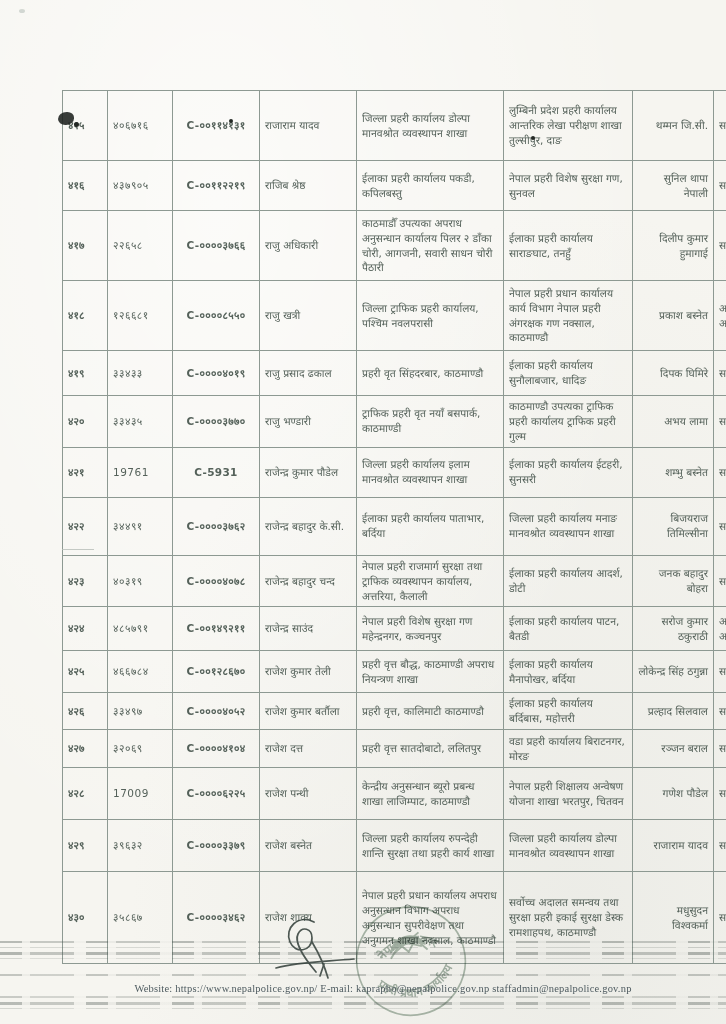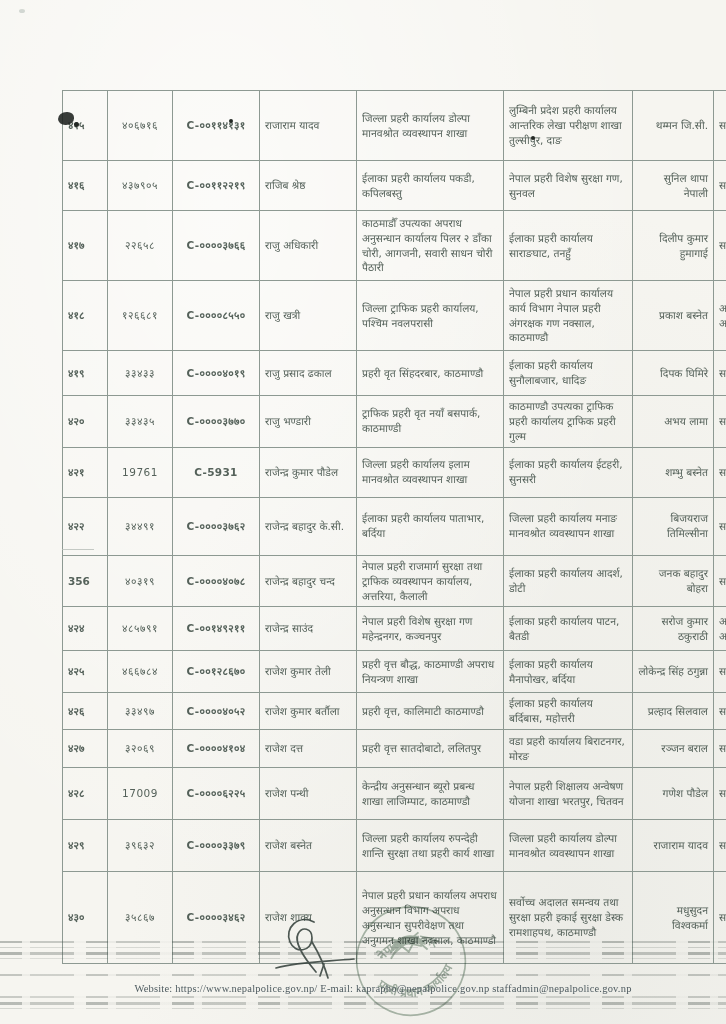--- a/index.html
+++ b/index.html
@@ -19,21 +19,21 @@
   }
   table.doc td{
     border:1px solid #8d9992;
     vertical-align:middle;
     padding:3px 5px;
     font-size:10.5px;line-height:1.42;
     color:rgba(62,76,68,.88);
     word-wrap:break-word;
   }
   td.c-serial{width:34px;text-align:left;font-weight:bold;}
-  td.c-id{width:54px;text-align:center;letter-spacing:.5px;}
+  td.c-id{width:54px;letter-spacing:.5px;}
   td.c-code{width:76px;text-align:center;font-size:9px;letter-spacing:.3px;font-weight:bold;}
   td.c-name{width:86px;}
   td.c-from{width:136px;}
   td.c-to{width:118px;}
   td.c-rec{width:70px;text-align:right;}
   td.c-rem{width:50px;text-align:left;font-size:10px;}
   
   tbody tr:nth-child(1){height:70px;}  tbody tr:nth-child(2){height:50px;}
   tbody tr:nth-child(3){height:70px;}  tbody tr:nth-child(4){height:70px;}
   tbody tr:nth-child(5){height:45px;}  tbody tr:nth-child(6){height:50px;}
@@ -146,21 +146,21 @@
       <td class="c-serial">४२२</td>
       <td class="c-id">३४४९१</td>
       <td class="c-code">C-००००३७६२</td>
       <td class="c-name">राजेन्द्र बहादुर के.सी.</td>
       <td class="c-from">ईलाका प्रहरी कार्यालय पाताभार, बर्दिया</td>
       <td class="c-to">जिल्ला प्रहरी कार्यालय मनाङ मानवश्रोत व्यवस्थापन शाखा</td>
       <td class="c-rec">बिजयराज तिमिल्सीना</td>
       <td class="c-rem">सरुवा</td>
     </tr>
         <tr>
-      <td class="c-serial">356</td>
+      <td class="c-serial">४२३</td>
       <td class="c-id">४०३१९</td>
       <td class="c-code">C-००००४०७८</td>
       <td class="c-name">राजेन्द्र बहादुर चन्द</td>
       <td class="c-from">नेपाल प्रहरी राजमार्ग सुरक्षा तथा ट्राफिक व्यवस्थापन कार्यालय, अत्तरिया, कैलाली</td>
       <td class="c-to">ईलाका प्रहरी कार्यालय आदर्श, डोटी</td>
       <td class="c-rec">जनक बहादुर बोहरा</td>
       <td class="c-rem">सरुवा</td>
     </tr>
         <tr>
       <td class="c-serial">४२४</td>

